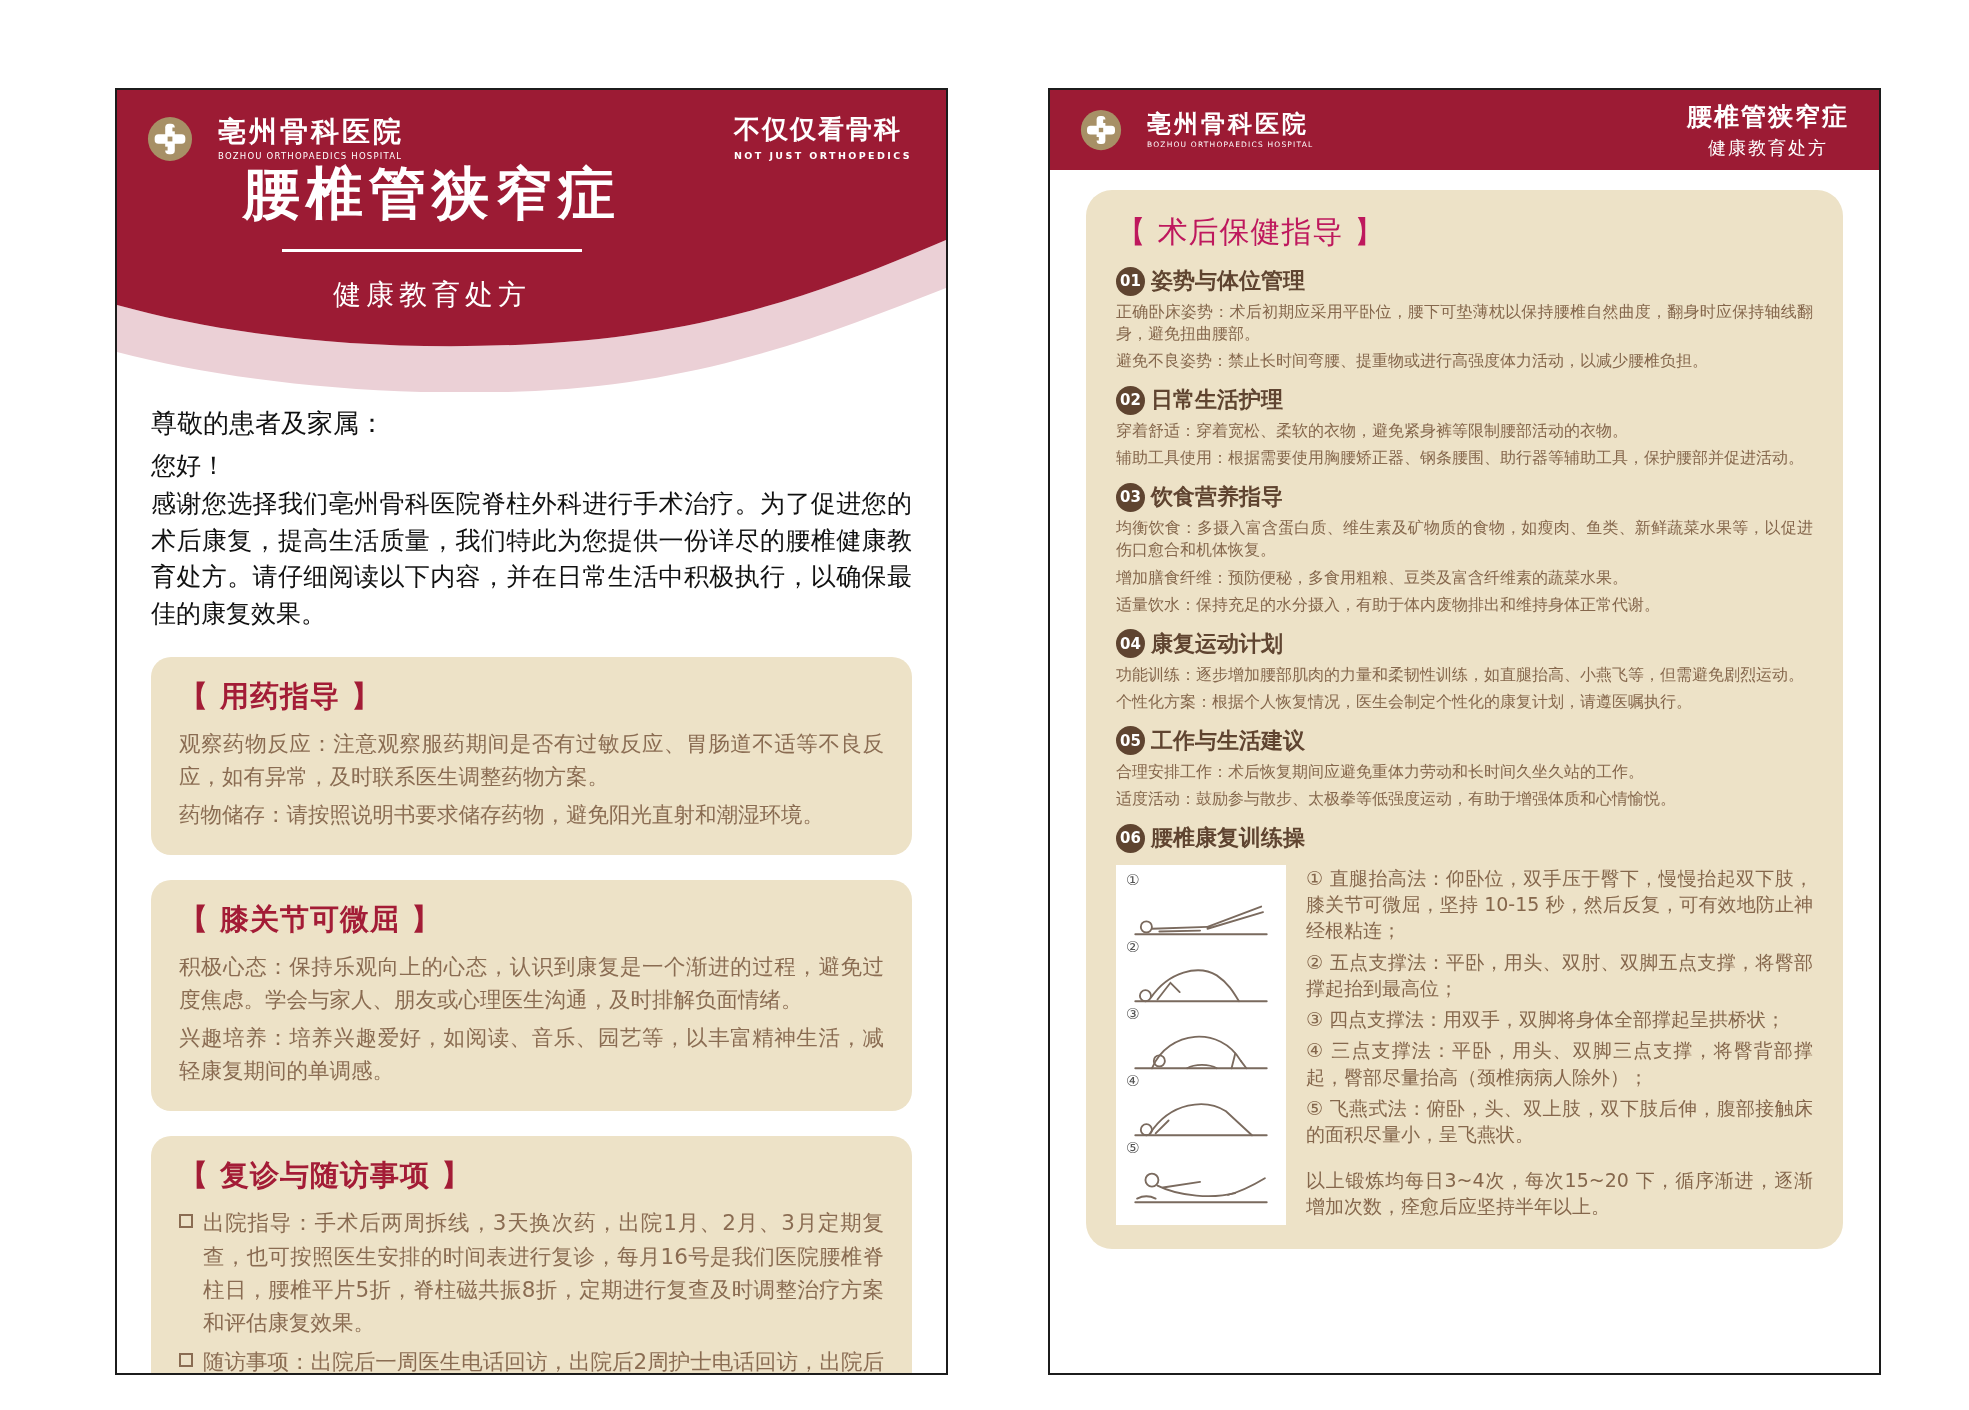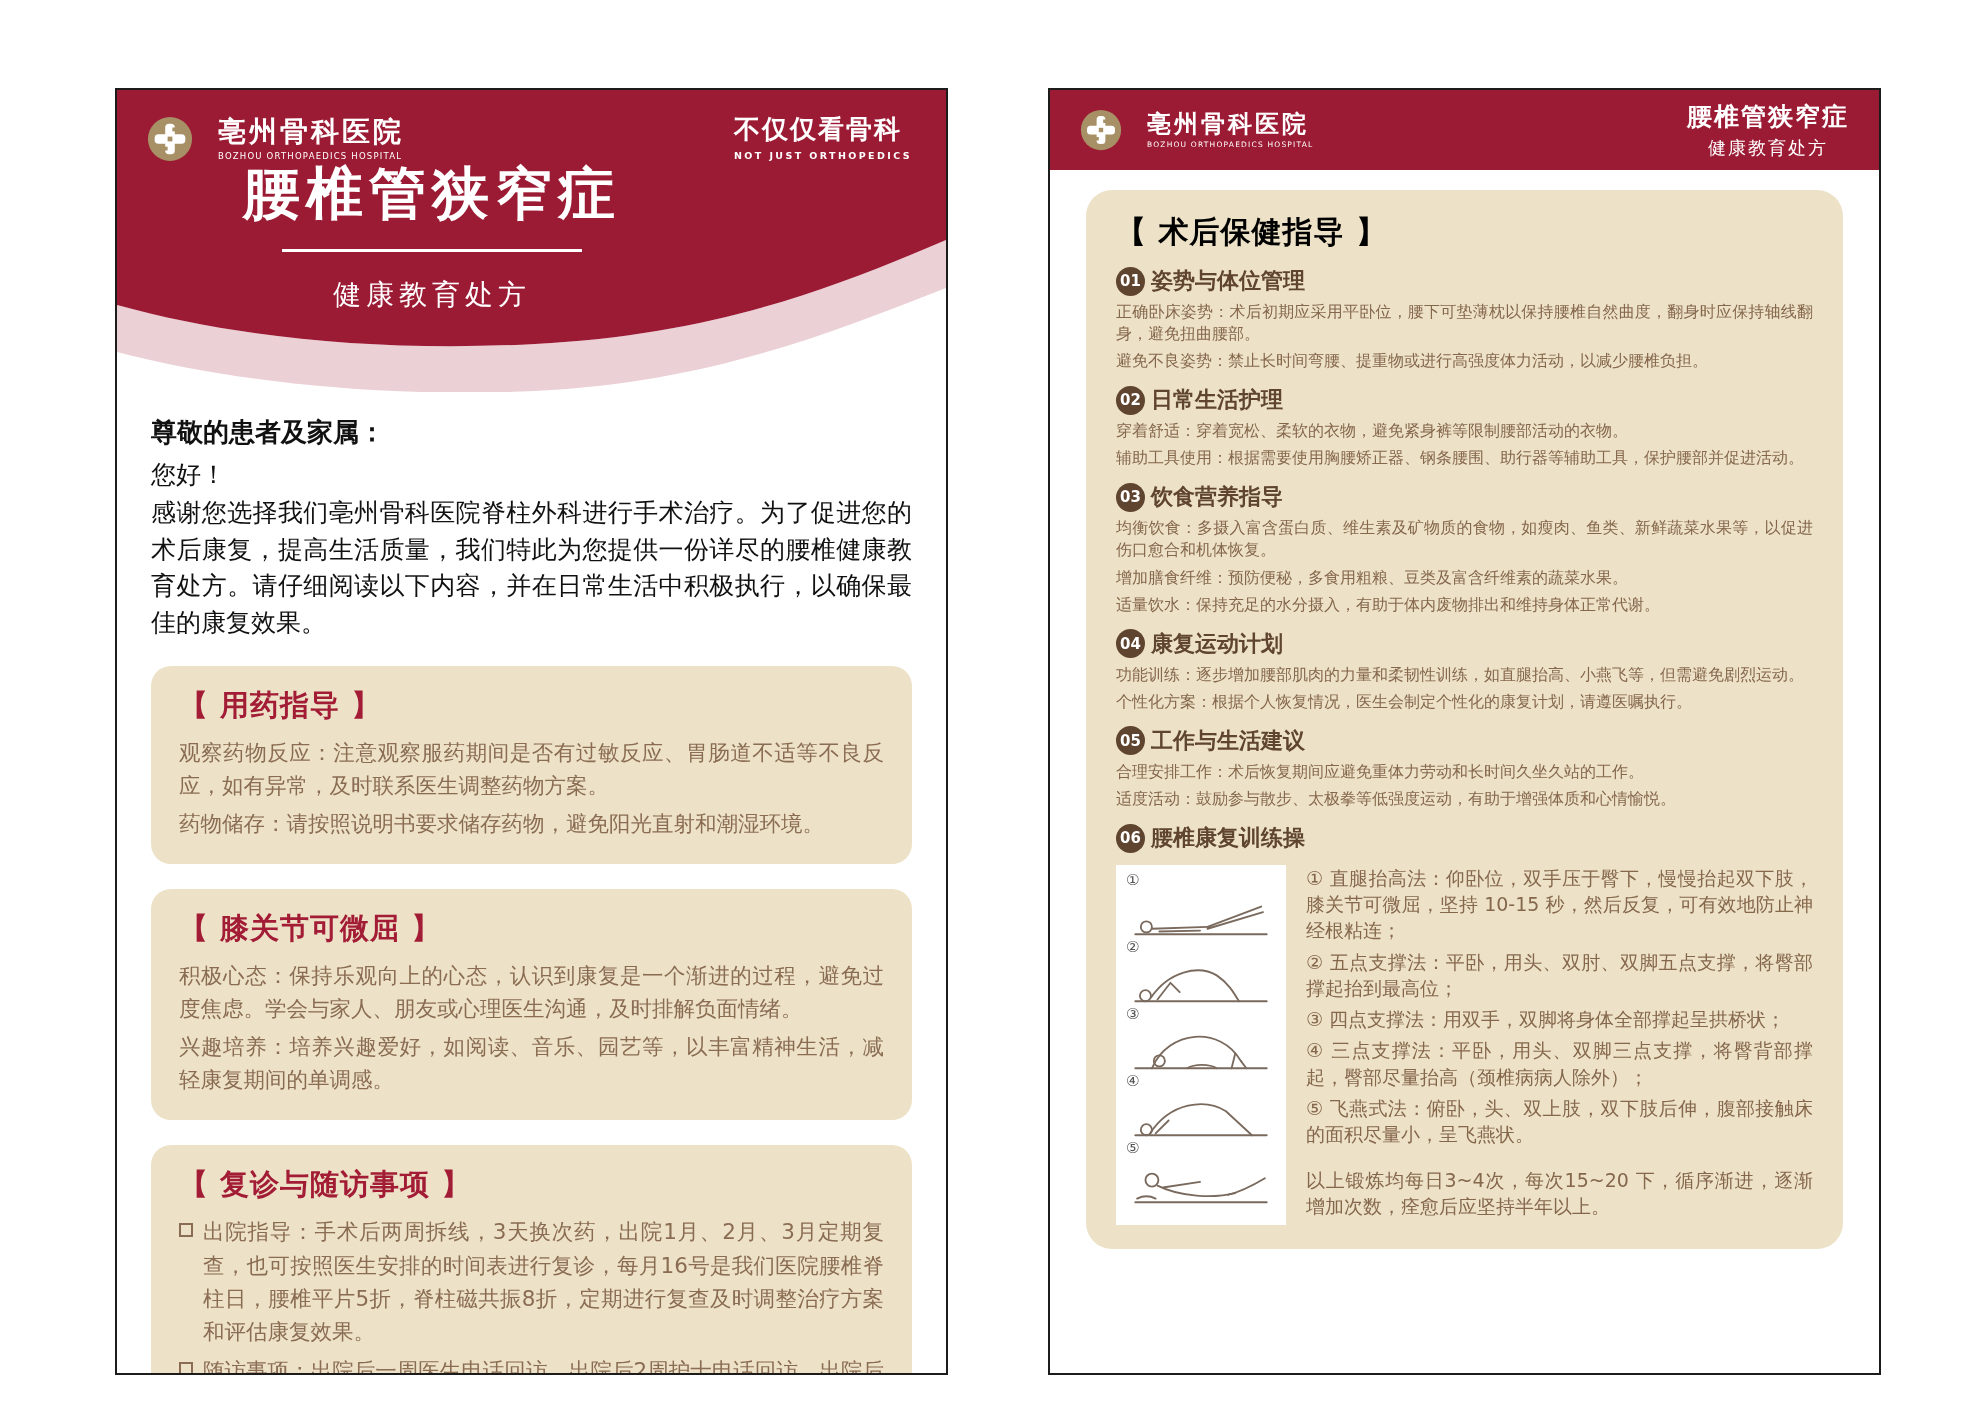--- a/index.html
+++ b/index.html
@@ -23,21 +23,21 @@
   .tagline { position:absolute; right:34px; top:22px; z-index:2; text-align:left; }
   .tag-cn { color:#fff; font-size:26px; font-weight:800; letter-spacing:2px; }
   .tag-en { color:#fff; font-size:9.5px; font-weight:700; letter-spacing:2.4px; margin-top:3px; }
   .title-block { position:absolute; left:0; top:66px; width:76%; text-align:center; z-index:2; }
   .lp-title { margin:0; color:#fff; font-size:57px; font-weight:800; letter-spacing:6px; }
   .title-rule { width:300px; height:3px; background:#fff; margin:16px auto 0; }
   .lp-subtitle { color:#fff; font-size:28px; letter-spacing:5px; margin-top:24px; font-weight:500; }
 
   
   .lp-body { padding:0 34px 0 34px; }
-  .greet-title { color:#111; font-size:26px; font-weight:700; margin-top:23px; }
+  .greet-title { color:#111; font-size:26px; font-weight:400; margin-top:14px; }
   .greet-hello { color:#111; font-size:25px; margin-top:8px; }
   .greet-body  { color:#111; font-size:25px; line-height:1.46; margin:4px 0 0; text-align:justify; }
 
   .card { background:#EDE2C7; border-radius:20px; padding:20px 28px 24px; margin-top:25px; }
   .card h3 { margin:0 0 10px; color:#A31C36; font-size:29px; font-weight:800; letter-spacing:1px; }
   .card p { margin:4px 0 0; color:#8A6C52; font-size:21.5px; line-height:1.55; text-align:justify; }
   .check-item { display:flex; gap:10px; margin-top:6px; }
   .check-item .cb { flex:none; width:14px; height:14px; border:2px solid #8A6C52; margin-top:8px; background:transparent; }
   .check-item p { margin:0; }
 
@@ -46,21 +46,21 @@
             align-items:center; padding:0 30px; }
   .rp-bar .brand { position:static; }
   .rp-bar .brand-cn { font-size:24px; }
   .rp-bar .brand-en { font-size:7.5px; }
   .rp-bar-right { text-align:center; color:#fff; }
   .rp-bar-title { font-size:25px; font-weight:800; letter-spacing:2px; }
   .rp-bar-sub   { font-size:18px; margin-top:3px; letter-spacing:2px; }
 
   .rp-content { padding:20px 36px 0; }
   .rp-box { background:#EDE2C7; border-radius:26px; padding:22px 30px 24px; }
-  .rp-main-title { margin:0; color:#000000; font-size:30px; font-weight:700; letter-spacing:1px; }
+  .rp-main-title { margin:0; color:#be185d; font-size:30px; font-weight:400; letter-spacing:1px; }
   .rp-sec { margin-top:13px; }
   .rp-sec-head { display:flex; align-items:center; gap:6px; color:#5F4430; font-size:22px; font-weight:800; }
   .badge { flex:none; width:29px; height:29px; border-radius:50%; background:#5F4430; color:#fff;
            font-size:15px; font-weight:700; display:flex; align-items:center; justify-content:center; }
   .rp-sec p { margin:5px 0 0; color:#85674C; font-size:16px; line-height:1.38; text-align:justify; }
 
   .ex-row { display:flex; gap:20px; margin-top:12px; }
   .ex-panel { flex:none; width:170px; background:#fff; padding:8px 10px 10px; }
   .ex-fig { margin-bottom:2px; }
   .ex-fig-num { font-size:15px; color:#555; line-height:1; }

